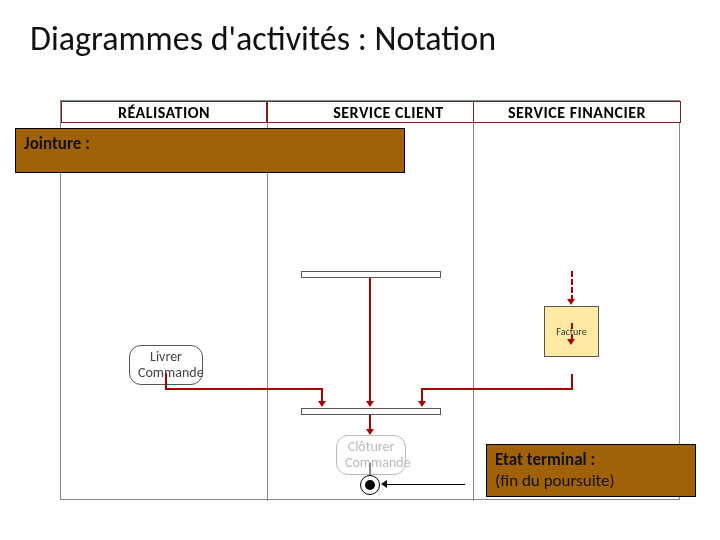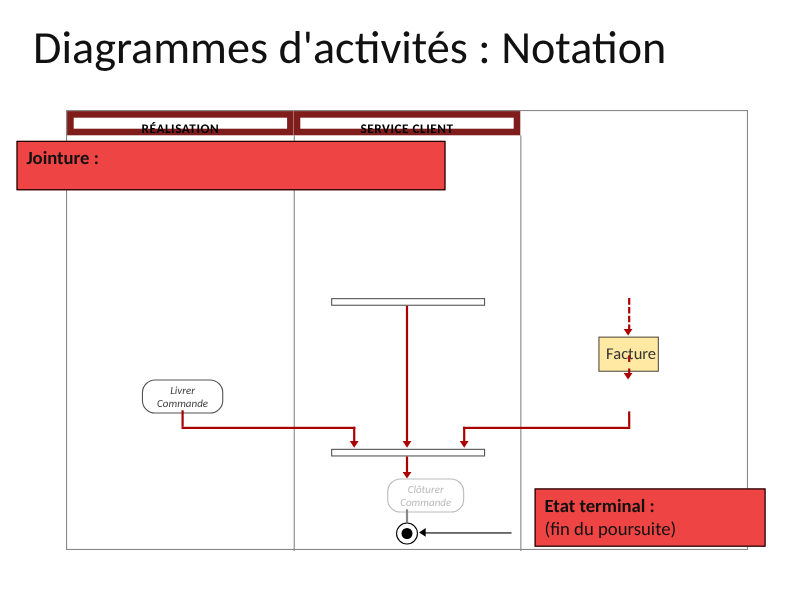--- a/index.html
+++ b/index.html
@@ -1,49 +1,50 @@
 <!DOCTYPE html>
 <html><head>
 <meta charset="utf-8">
 <style>
   * { box-sizing: border-box; margin: 0; padding: 0; }
   body { width: 720px; height: 540px; background: #fff; font-family: Calibri, Arial, sans-serif; position: relative; overflow: hidden; }
-  .title { font-size: 42px; padding: 18px 30px 8px 30px; color: #111; }
+  .title { font-size: 34px; padding: 18px 30px 8px 30px; color: #111; }
   .diagram { position: absolute; left: 60px; top: 100px; width: 620px; height: 400px; border: 1px solid #888; background: #fff; }
-  .lane-header { position: absolute; top: 0; height: 22px; background: #fff; border: 6px solid #7f1d1d; font-size: 12px; font-weight: bold; text-align: center; line-height: 22px; letter-spacing: 0.5px; }
+  .lane-header { position: absolute; top: 0; height: 22px; background: #fff; border: 1px solid #7f1d1d; font-size: 16px; font-weight: bold; text-align: center; line-height: 22px; letter-spacing: 0.5px; }
   .lane1 { left: 0; width: 206px; }
-  .lane2 { left: 206px; width: 206px; }
+  .lane2 { left: 206px; width: 243px; }
   .lane3 { left: 412px; width: 208px; }
   .vline { position: absolute; top: 22px; width: 1px; height: 378px; background: #888; }
   .v1 { left: 206px; }
   .v2 { left: 412px; }
-  .callout { position: absolute; background: #ef4444; border: 1px solid #000; font-size: 17px; padding: 4px 8px; line-height: 1.25; color: #111; z-index: 50; }
+  .callout { position: absolute; background: #a16207; border: 1px solid #000; font-size: 17px; padding: 4px 8px; line-height: 1.25; color: #111; z-index: 50; }
   .callout1 { left: 15px; top: 128px; width: 390px; }
   .callout2 { left: 486px; top: 444px; width: 210px; }
-  .activity { position: absolute; background: #fff; border: 1px solid #555; border-radius: 12px; font-size: 10px; text-align: center; padding: 3px 8px; color: #444; line-height: 1.15; font-style: italic; }
-  .object { position: absolute; background: #ffe9a3; border: 1px solid #555; font-size: 15px; text-align: center; padding: 6px 6px; color: #333; }
+  .activity { position: absolute; background: #fff; border: 1px solid #555; border-radius: 12px; font-size: 14px; text-align: center; padding: 3px 8px; color: #444; line-height: 1.15; }
+  .object { position: absolute; background: #ffe9a3; border: 1px solid #555; font-size: 10px; text-align: center; padding: 18px 6px; color: #333; }
   .init { position: absolute; width: 14px; height: 14px; background: #000; border-radius: 50%; }
   .final-outer { position: absolute; width: 20px; height: 20px; border: 1px solid #000; border-radius: 50%; background: #fff; }
   .final-inner { position: absolute; left: 4px; top: 4px; width: 10px; height: 10px; background: #000; border-radius: 50%; }
   .bar { position: absolute; background: #fff; border: 1px solid #555; height: 7px; }
   .arrow { position: absolute; background: #a00; }
   .arrow-dash { position: absolute; border-left: 2px dashed #a00; }
   .arrow-head { position: absolute; width: 0; height: 0; }
   .ah-down { border-left: 4px solid transparent; border-right: 4px solid transparent; border-top: 6px solid #a00; }
   .black-arrow { position: absolute; background: #000; height: 1px; }
   .black-ah-left { position: absolute; width: 0; height: 0; border-top: 4px solid transparent; border-bottom: 4px solid transparent; border-right: 6px solid #000; }
 </style>
 </head>
 <body>
 
 <div class="title">Diagrammes d'activités : Notation</div>
 
 <div class="diagram">
   <div class="lane-header lane1">RÉALISATION</div>
   <div class="lane-header lane2">SERVICE CLIENT</div>
+  <div class="lane-header lane3">SERVICE FINANCIER</div>
   <div class="vline v1"></div>
   <div class="vline v2"></div>
 
   <div class="init" style="left:302px; top:30px;"></div>
   <div class="arrow" style="left:308px; top:44px; width:2px; height:12px;"></div>
 
   <div class="bar" style="left:240px; top:170px; width:140px;"></div>
 
   <div class="arrow-dash" style="left:510px; top:170px; height:30px;"></div>
   <div class="arrow-head ah-down" style="left:506px; top:198px;"></div>
@@ -66,21 +67,21 @@
   <div class="arrow-head ah-down" style="left:357px; top:300px;"></div>
 
   <div class="arrow" style="left:308px; top:177px; width:2px; height:125px;"></div>
   <div class="arrow-head ah-down" style="left:305px; top:300px;"></div>
 
   <div class="bar" style="left:240px; top:307px; width:140px;"></div>
 
   <div class="arrow" style="left:308px; top:314px; width:2px; height:16px;"></div>
   <div class="arrow-head ah-down" style="left:305px; top:328px;"></div>
 
-  <div class="activity" style="left:275px; top:334px; width:70px; color:#bbb; border-color:#bbb; white-space:pre-line;margin-left:16px;">Clôturer
+  <div class="activity" style="left:275px; top:334px; width:70px; color:#bbb; border-color:#bbb; white-space:pre-line;">Clôturer
 Commande</div>
 
   <div class="arrow" style="left:308px; top:362px; width:2px; height:12px; background:#888;"></div>
 
   <div class="final-outer" style="left:299px; top:374px;">
     <div class="final-inner"></div>
   </div>
 
   <div class="black-arrow" style="left:324px; top:383px; width:80px;"></div>
   <div class="black-ah-left" style="left:320px; top:379px;"></div>

